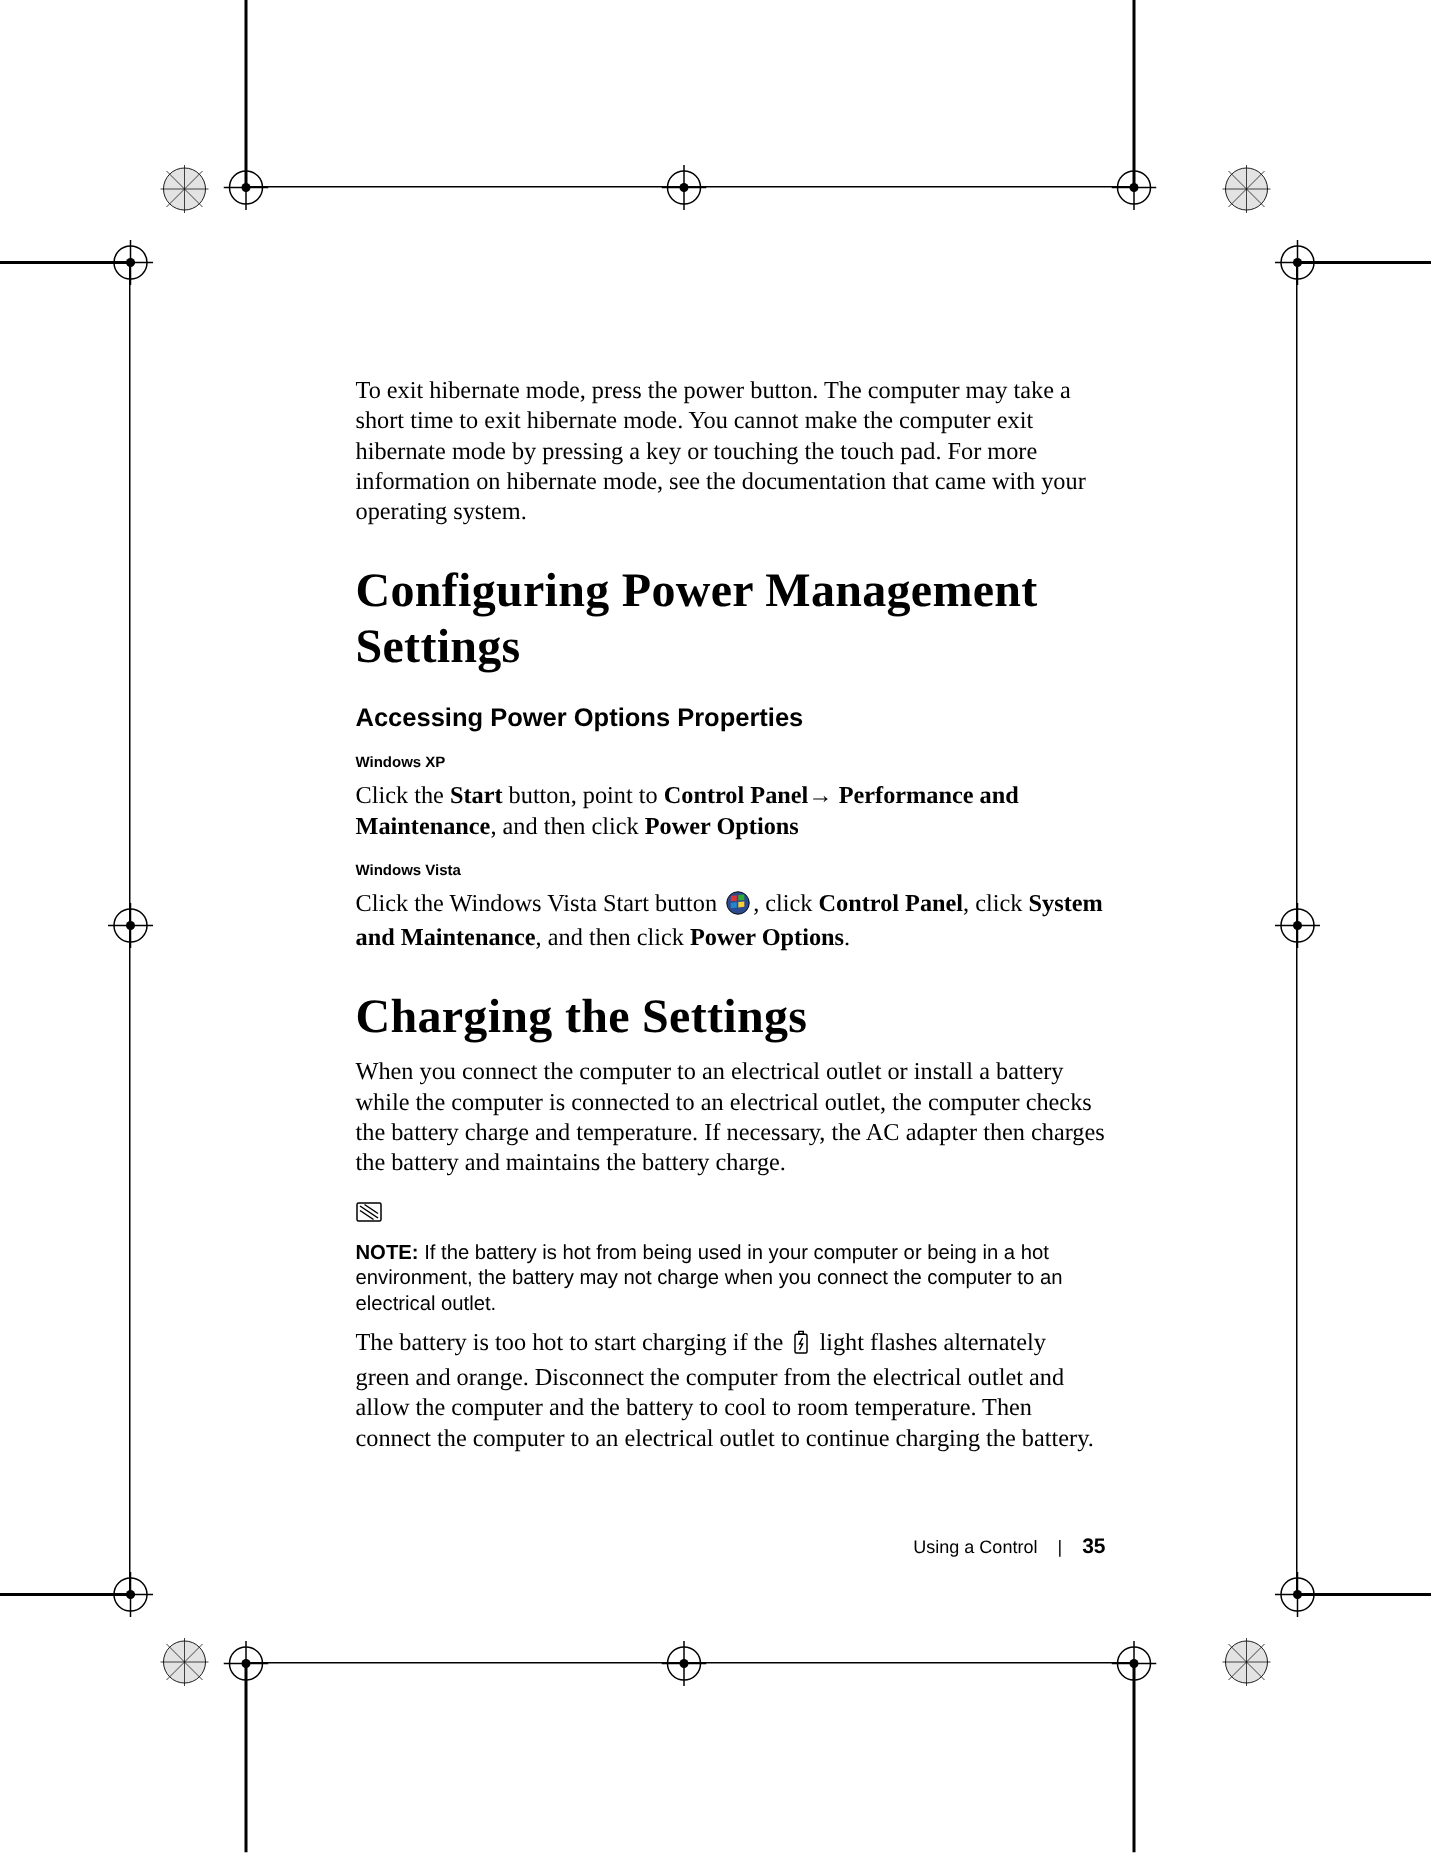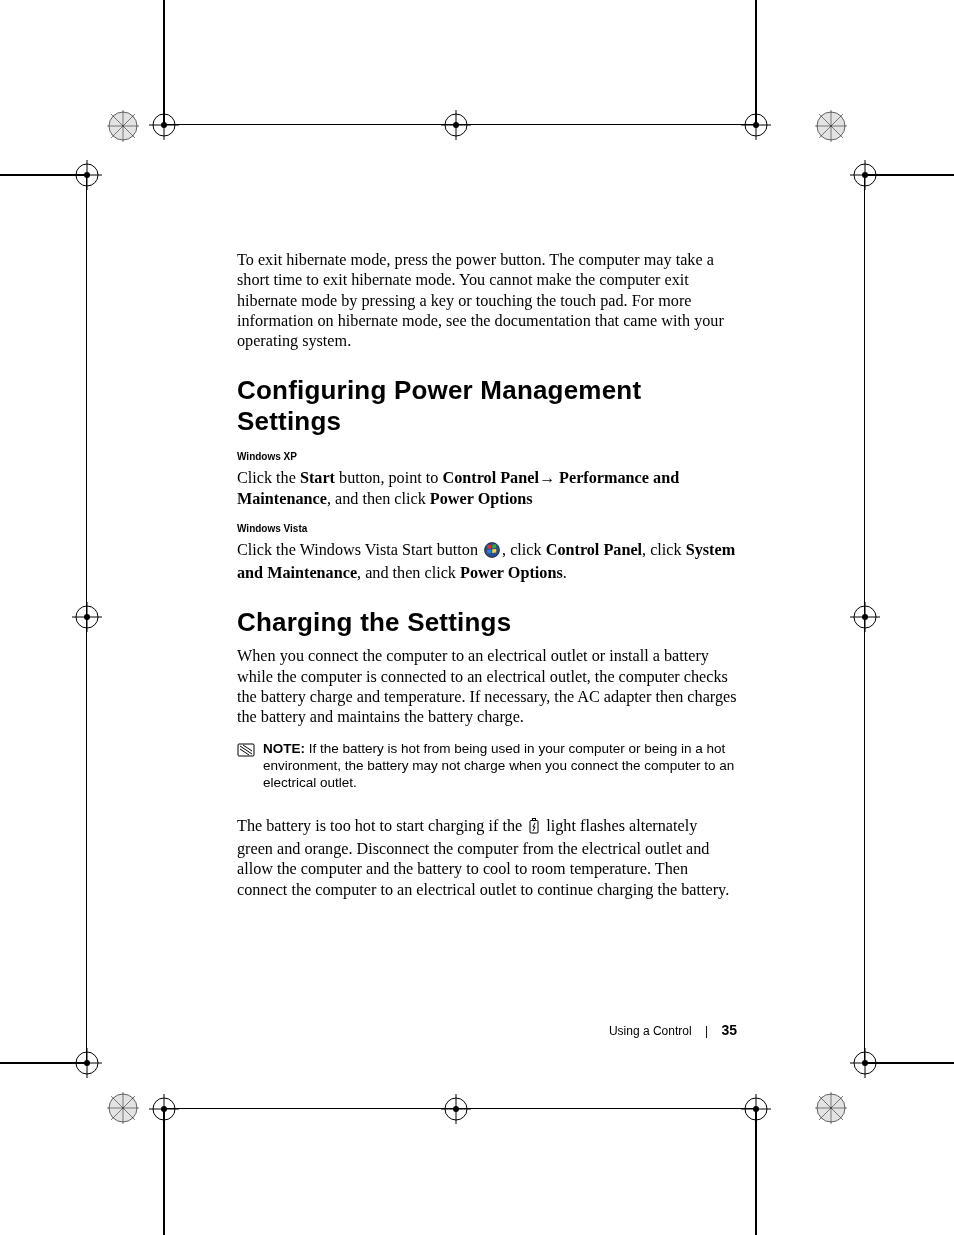--- a/index.html
+++ b/index.html
@@ -17,24 +17,24 @@
     left: 237px;
     top: 250px;
     width: 500px;
   }
   .body-text {
     font-size: 16.2px;
     line-height: 1.25;
     margin: 0 0 14px 0;
   }
   .h1 {
-    font-family: Liberation Sans, sans-serif;
+    font-family: Liberation Serif, serif;
     font-stretch: condensed;
     font-weight: 700;
-    font-size: 26px;
+    font-size: 32px;
     margin: 24px 0 8px 0;
     letter-spacing: 0.2px;
   }
   .h2 {
     font-family: "Arial Narrow", Arial, Helvetica, sans-serif;
     font-stretch: condensed;
     font-weight: 700;
     font-size: 17px;
     margin: 20px 0 10px 0;
   }
@@ -43,21 +43,22 @@
     font-stretch: condensed;
     font-weight: 700;
     font-size: 10px;
     margin: 14px 0 6px 0;
   }
   .bold { font-weight: bold; }
   .note-row {
     display: flex;
     align-items: flex-start;
     gap: 8px;
-    margin: 6px 0 24px 0;
+    margin: 6px 0 7px 0;
+    flex-direction: column;
   }
   .note-icon {
     width: 18px;
     height: 14px;
     flex: 0 0 18px;
     margin-top: 2px;
   }
   .note-text {
     font-family: Arial, Helvetica, sans-serif;
     font-size: 13.5px;
@@ -92,20 +93,21 @@
 </style>
 </head>
 <body>
 
 <div class="page">
 
   <p class="body-text">To exit hibernate mode, press the power button. The computer may take a short time to exit hibernate mode. You cannot make the computer exit hibernate mode by pressing a key or touching the touch pad. For more information on hibernate mode, see the documentation that came with your operating system.</p>
 
   <h1 class="h1">Configuring Power Management Settings</h1>
 
+  <h2 class="h2">Accessing Power Options Properties</h2>
 
   <h3 class="h3">Windows XP</h3>
   <p class="body-text">
     <span>Click the </span><span class="bold">Start</span><span> button, point to </span><span class="bold">Control Panel</span><span>→ </span><span class="bold">Performance and Maintenance</span><span>, and then click </span><span class="bold">Power Options</span>
   </p>
 
   <h3 class="h3">Windows Vista</h3>
   <p class="body-text">
     <span>Click the Windows Vista Start button </span><span class="inline-icon"><svg width="16" height="16" viewBox="0 0 16 16">
           <circle cx="8" cy="8" r="7.5" fill="#2a4b8d" stroke="#000" stroke-width="0.6"></circle>

